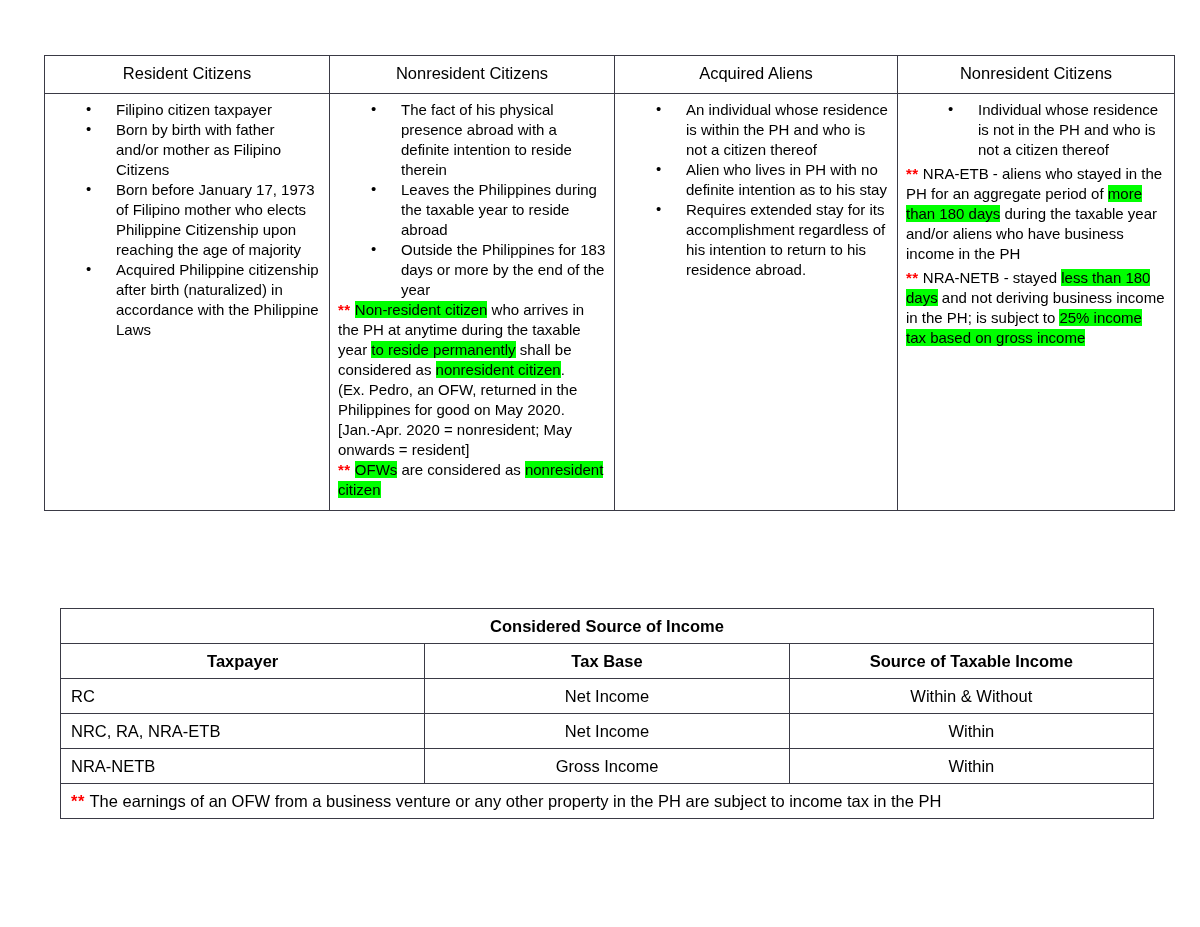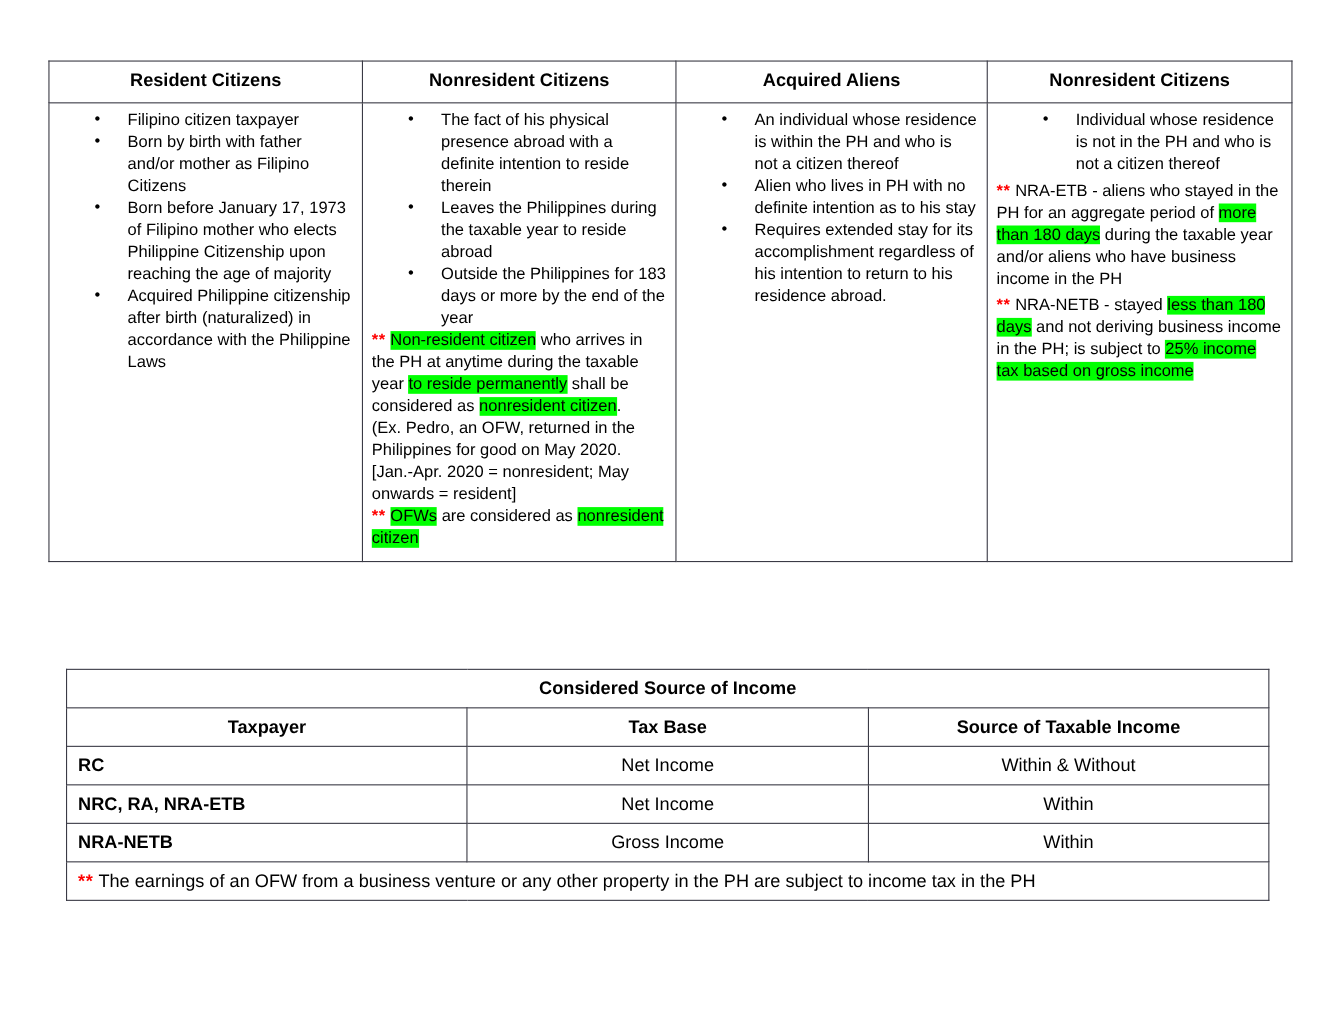--- a/index.html
+++ b/index.html
@@ -34,21 +34,21 @@
     table-layout: fixed;
   }
   .classification-table td,
   .classification-table th {
     border: 1px solid #3a3a45;
     vertical-align: top;
     padding: 0;
   }
   .classification-table thead th {
     text-align: center;
-    font-weight: bold;
+    font-weight: normal;
     font-size: 16.5px;
     padding: 8px 4px 9px 4px;
     vertical-align: middle;
     line-height: 1.2;
   }
   .col-1 { width: 276px; }
   .col-2 { width: 276px; }
   .col-3 { width: 274px; }
   .col-4 { width: 268px; }
 
@@ -117,21 +117,21 @@
   .src-title {
     text-align: center;
     font-weight: bold;
   }
   .src-head {
     text-align: center;
     font-weight: bold;
   }
   .src-taxpayer {
     text-align: left;
-    font-weight: bold;
+    font-weight: normal;
     border-radius: 17px;
   }
   .src-value {
     text-align: center;
     font-weight: normal;
   }
   .src-footnote {
     text-align: left;
     font-weight: normal;
     font-size: 16px;

